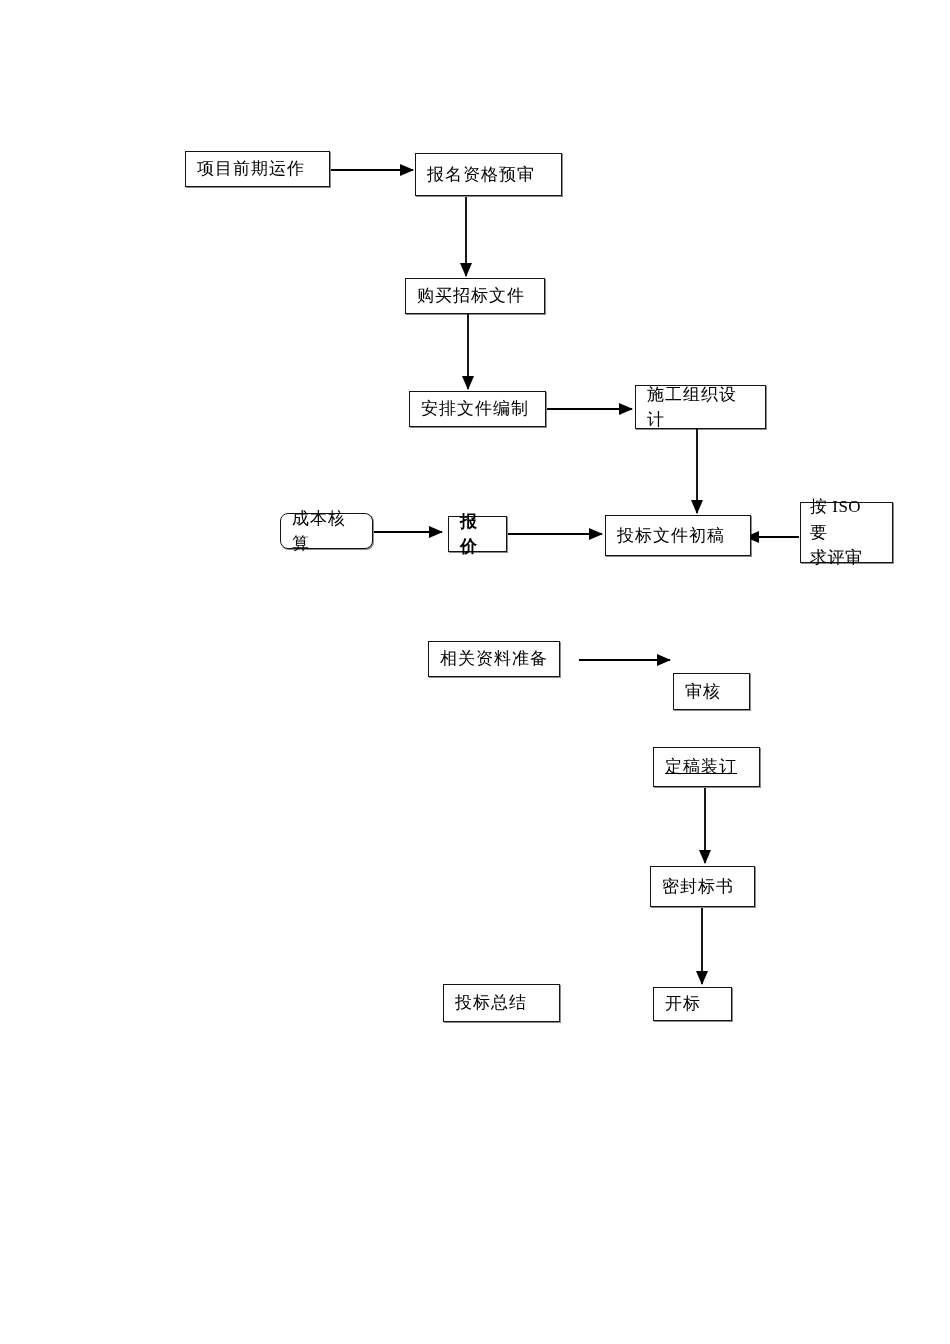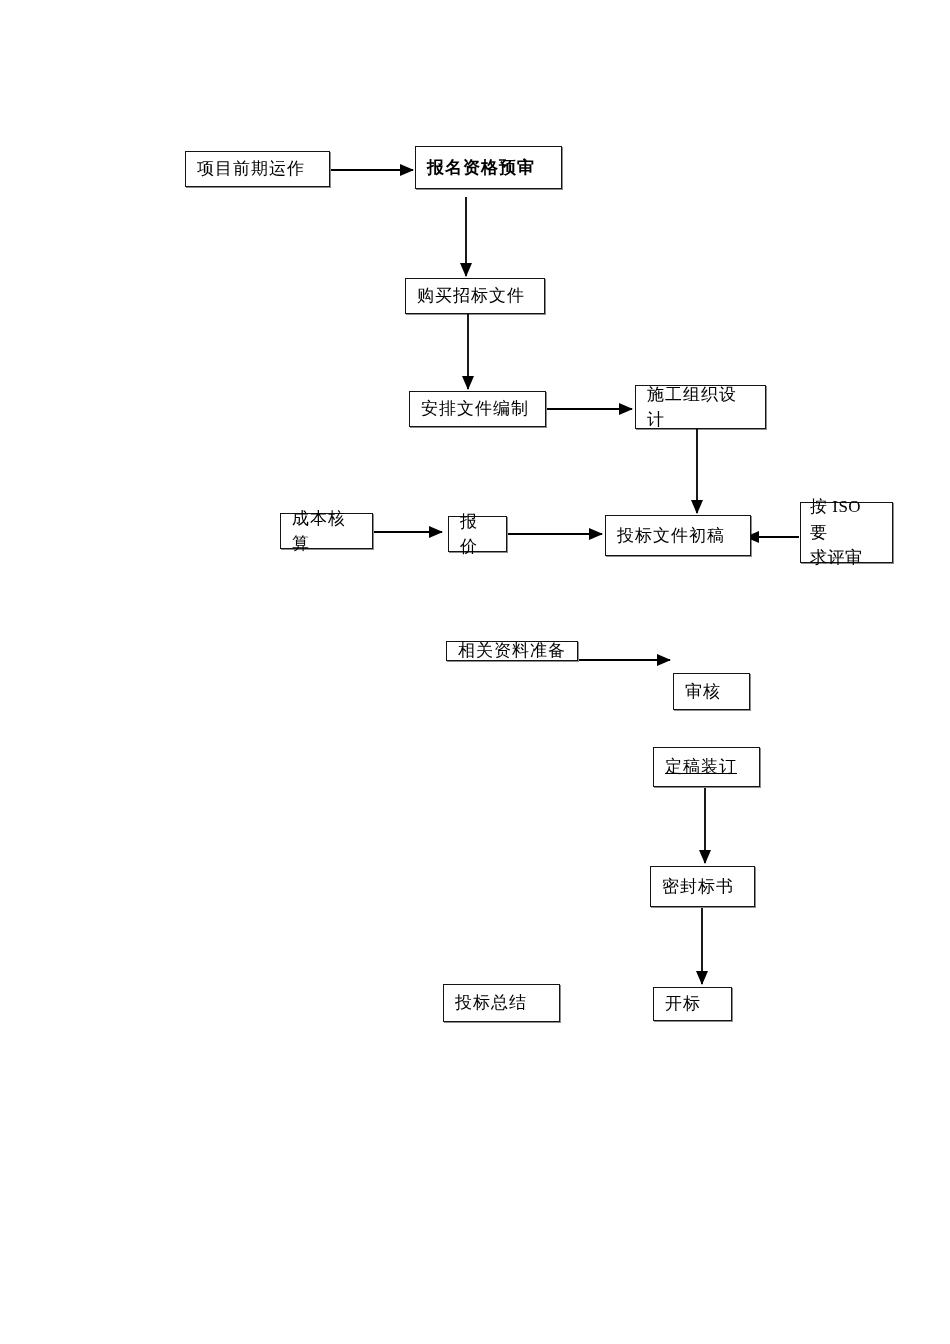--- a/index.html
+++ b/index.html
@@ -61,38 +61,38 @@
       <line x1="508" y1="534" x2="602" y2="534" marker-end="url(#ah)"></line>
       <line x1="799" y1="537" x2="746" y2="537" marker-end="url(#ah)"></line>
       <line x1="579" y1="660" x2="670" y2="660" marker-end="url(#ah)"></line>
       <line x1="705" y1="788" x2="705" y2="863" marker-end="url(#ah)"></line>
       <line x1="702" y1="908" x2="702" y2="984" marker-end="url(#ah)"></line>
     </g>
   </svg>
 
   <div class="node" style="left:185px; top:151px; width:145px; height:36px;">项目前期运作</div>
 
-  <div class="node" style="left:415px; top:146px; width:147px; height:43px;font-weight:bold;">报名资格预审</div>
+  <div class="node" style="left:415px; top:153px; width:147px; height:43px;">报名资格预审</div>
 
   <div class="node" style="left:405px; top:278px; width:140px; height:36px;">购买招标文件</div>
 
   <div class="node" style="left:409px; top:391px; width:137px; height:36px;">安排文件编制</div>
 
   <div class="node" style="left:635px; top:385px; width:131px; height:44px;">施工组织设计</div>
 
-  <div class="node" style="left:280px; top:513px; width:93px; height:36px;">成本核算</div>
+  <div class="node" style="left:280px; top:513px; width:93px; height:36px;border-radius:8px;">成本核算</div>
 
-  <div class="node" style="left:448px; top:516px; width:59px; height:36px;">报价</div>
+  <div class="node" style="left:448px; top:516px; width:59px; height:36px;font-weight:bold;">报价</div>
 
   <div class="node" style="left:605px; top:515px; width:146px; height:41px;">投标文件初稿</div>
 
   <div class="node" style="left:800px; top:502px; width:93px; height:61px; padding-left:9px; letter-spacing:0.5px;">按 ISO 要
 求评审</div>
 
-  <div class="node" style="left:446px; top:641px; width:132px; height:20px;">相关资料准备</div>
+  <div class="node" style="left:428px; top:641px; width:132px; height:36px;">相关资料准备</div>
 
   <div class="node" style="left:673px; top:642px; width:77px; height:37px;margin-top:31px;">审核</div>
 
   <div class="node" style="left:653px; top:747px; width:107px; height:40px;text-decoration:underline;">定稿装订</div>
 
   <div class="node" style="left:650px; top:866px; width:105px; height:41px;">密封标书</div>
 
   <div class="node" style="left:443px; top:984px; width:117px; height:38px;">投标总结</div>
 
   <div class="node" style="left:653px; top:987px; width:79px; height:34px;">开标</div>

